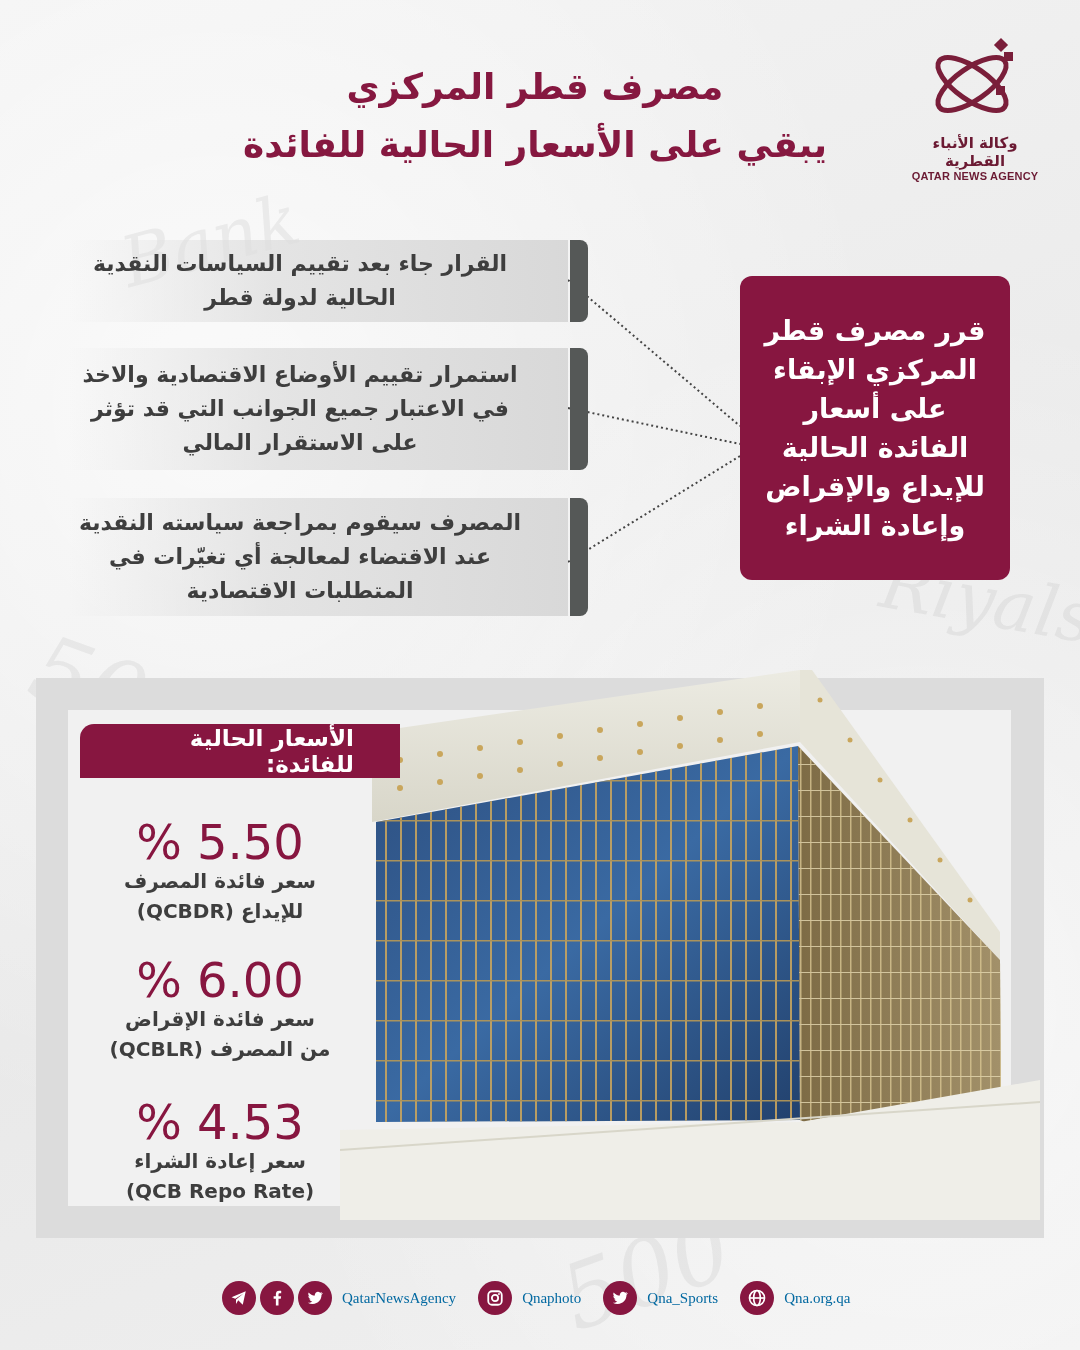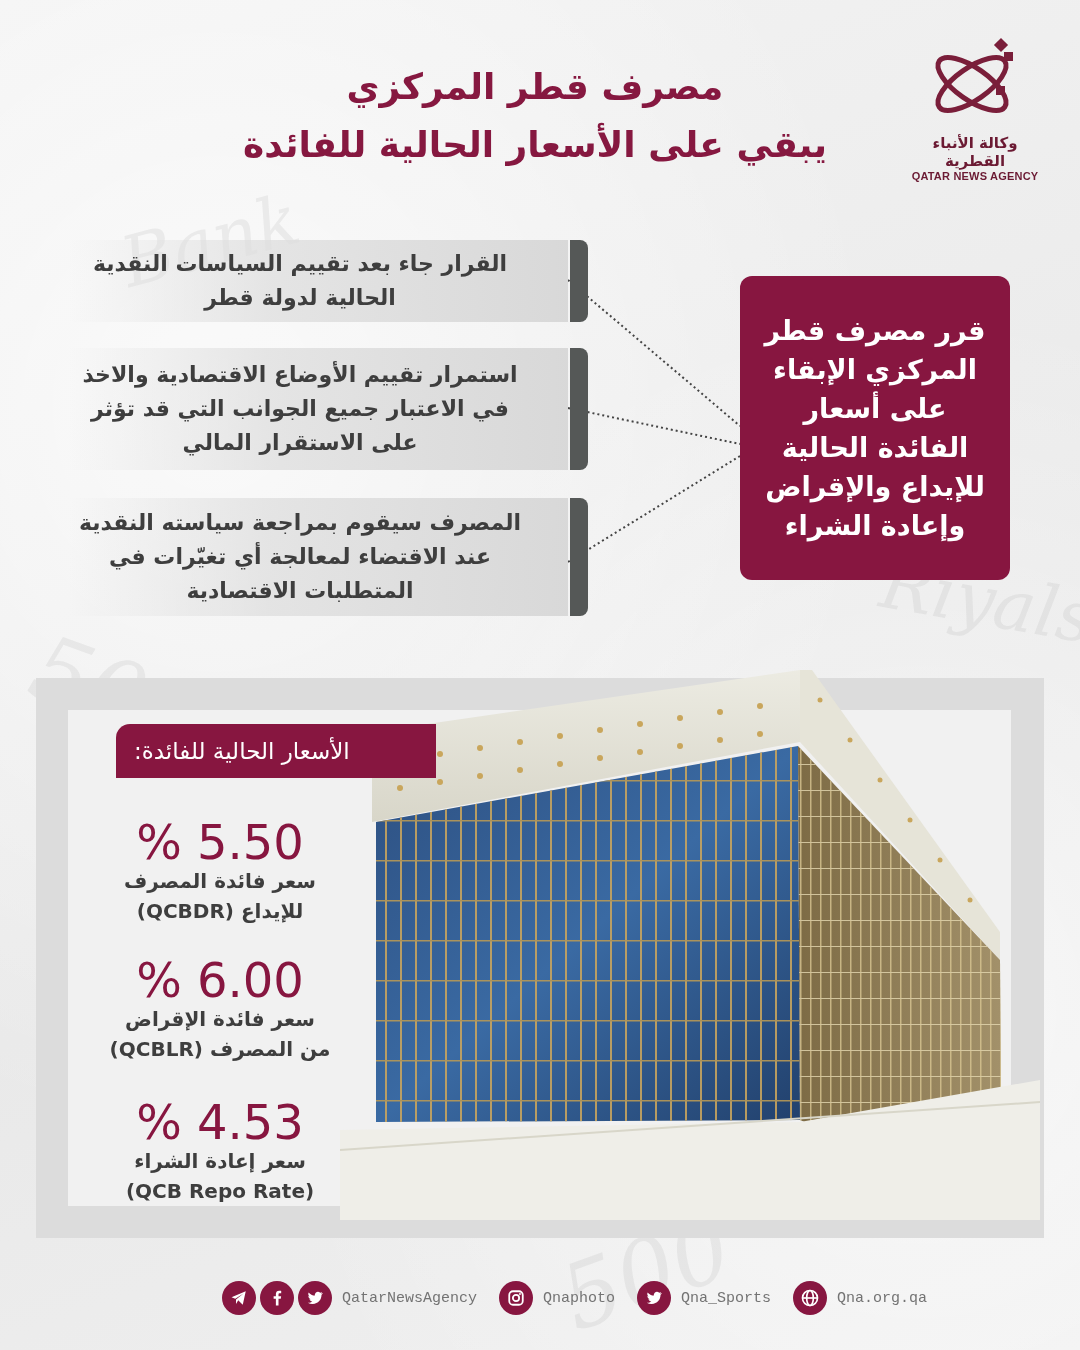--- a/index.html
+++ b/index.html
@@ -60,36 +60,35 @@
   
   .frame-outer { left: 36px; top: 678px; width: 1008px; height: 560px; background: #dcdcdc; }
   .frame-inner { left: 68px; top: 710px; width: 943px; height: 496px; background: #f1f1f1; }
 
   
   .building { left: 340px; top: 660px; width: 700px; height: 560px; }
 
   .rates-header {
     left: 80px; top: 724px; width: 320px; height: 54px;
     background: #871640; border-radius: 14px 0 0 0;
-    color: #ffffff; font-size: 23px; font-weight: normal;
+    color: #ffffff; font-size: 23px; font-weight: bold;
     display: flex; align-items: center; justify-content: flex-end; padding-left: 18px; direction: rtl;
     padding-right: 46px;
-    margin-left: 36px;
   }
   .rate { position: absolute; left: 90px; width: 260px; text-align: center; }
   .rate-value { color: #871640; font-size: 48px; font-weight: normal; line-height: 48px; font-family: "DejaVu Sans", sans-serif; direction: ltr; margin-top: 20px; }
   .rate-label { color: #3e3e3e; font-size: 20px; line-height: 30px; font-weight: bold; }
   .r1 { top: 798px; }
   .r2 { top: 936px; }
   .r3 { top: 1078px; }
 
   
   .footer { left: 222px; top: 1278px; width: 640px; height: 40px; display: flex; align-items: center; direction: ltr; gap: 4px; }
   .soc-icon { width: 34px; height: 34px; border-radius: 50%; background: #871640; display: inline-flex; align-items: center; justify-content: center; flex: none; }
-  .soc-label { font-family: Liberation Mono, monospace; font-size: 15px; color: #737373; margin: 0 18px 0 6px; white-space: nowrap; }
+  .soc-label { font-family: Liberation Serif, serif; font-size: 15px; color: #0369a1; margin: 0 18px 0 6px; white-space: nowrap; }
 </style>
 </head>
 <body>
 
 <div class="wm" style="left:120px;top:200px;font-size:70px;transform:rotate(-15deg);">Bank</div>
 <div class="wm" style="left:30px;top:640px;font-size:90px;transform:rotate(20deg);">500</div>
 <div class="wm" style="left:880px;top:560px;font-size:70px;transform:rotate(10deg);">Riyals</div>
 <div class="wm" style="left:560px;top:1220px;font-size:90px;transform:rotate(-20deg);">500</div>
 
 <div class="abs logo">

